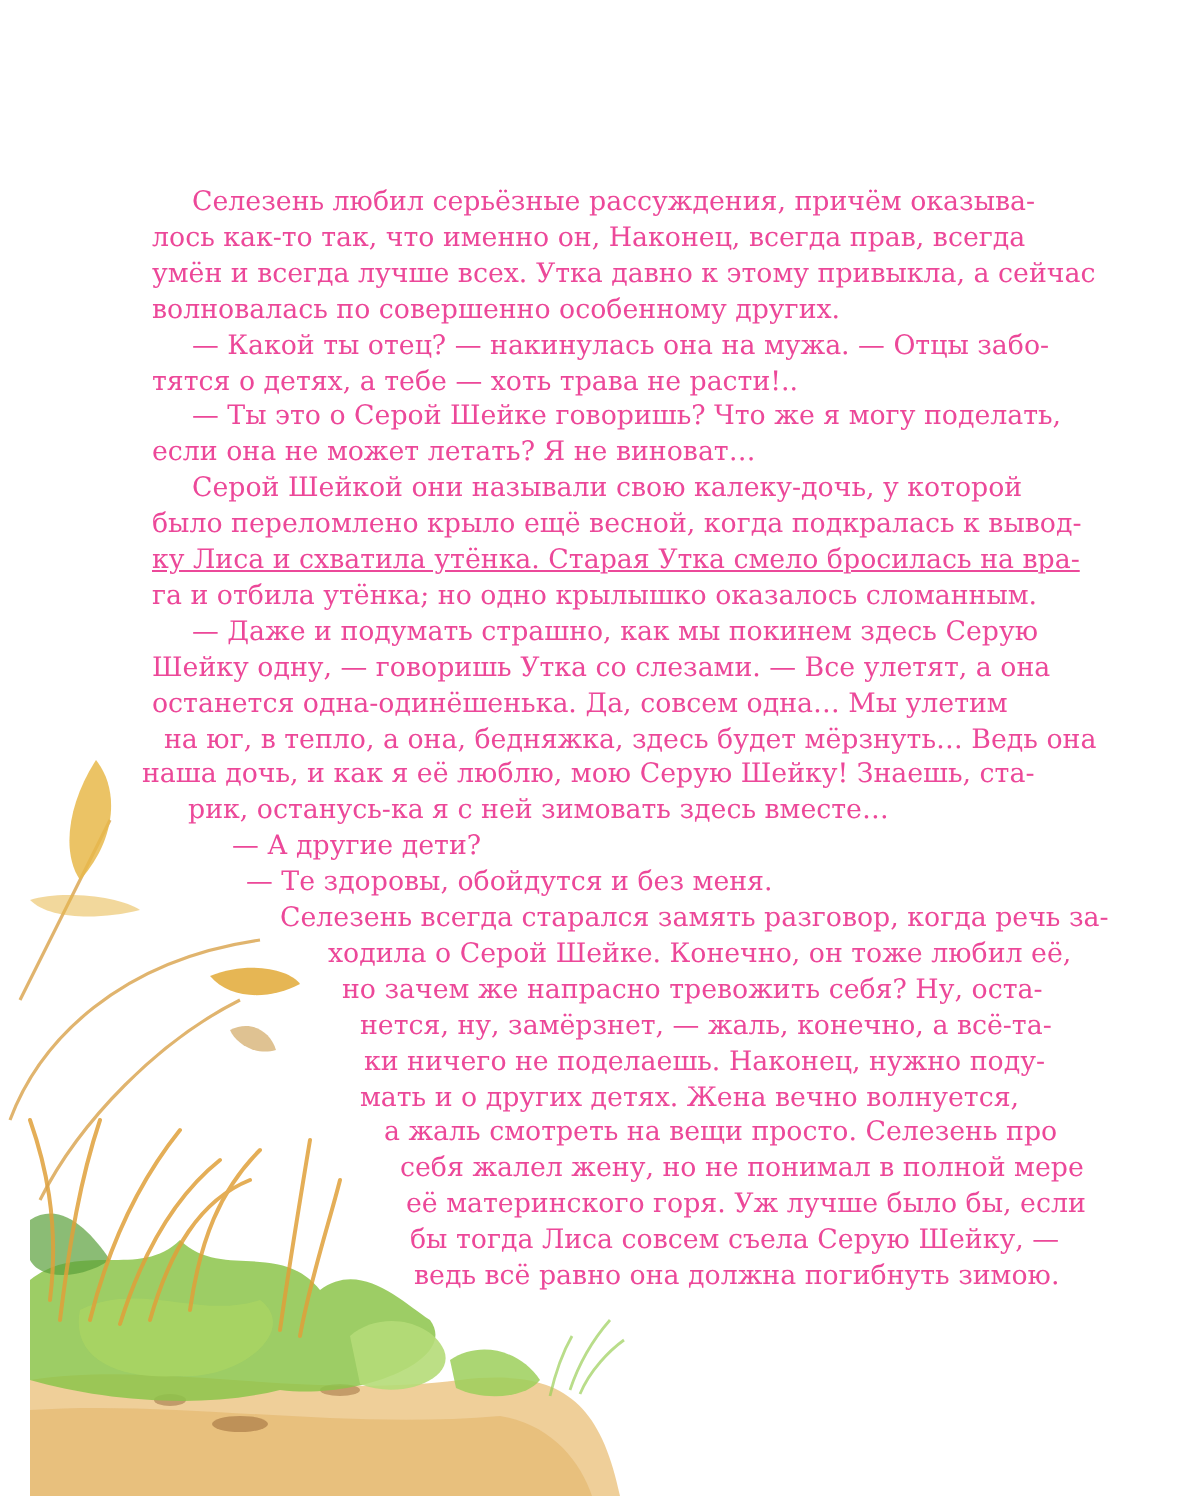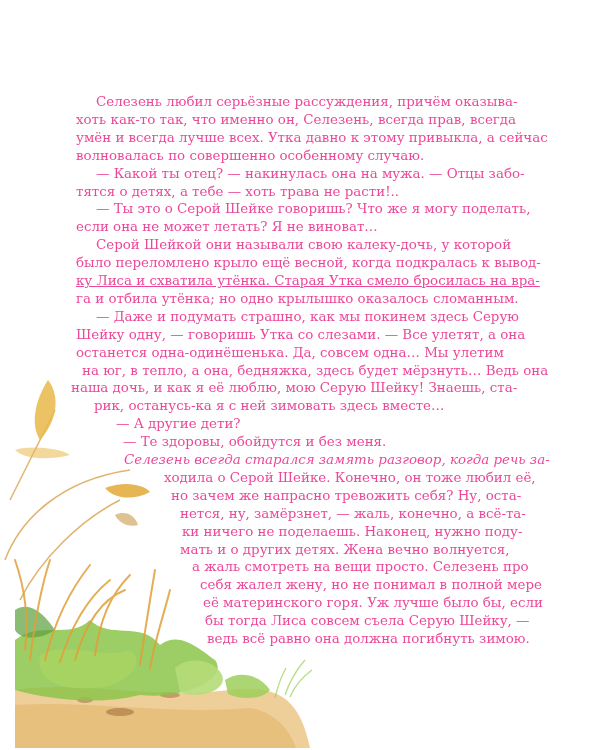--- a/index.html
+++ b/index.html
@@ -64,40 +64,40 @@
     <g stroke="#9ccf5a" stroke-width="1.4" fill="none" opacity="0.7">
       <path d="M285 695 C 290 680, 298 668, 305 660"></path>
       <path d="M290 697 C 295 685, 305 675, 312 670"></path>
       <path d="M275 698 C 278 685, 282 675, 286 668"></path>
     </g>
   </svg>
 
 
   <div id="text-body">
       <div class="text-line justify" style="left: 96px; top: 93px; width: 397px;">Селезень любил серьёзные рассуждения, причём оказыва-</div>
-      <div class="text-line justify" style="left: 76px; top: 110.9px; width: 417px;">хоть как-то так, что именно он, Селезень, всегда прав, всегда</div>
+      <div class="text-line justify" style="left: 76px; top: 110.9px; width: 417px;">лось как-то так, что именно он, Наконец, всегда прав, всегда</div>
       <div class="text-line justify" style="left: 76px; top: 128.8px; width: 417px;">умён и всегда лучше всех. Утка давно к этому привыкла, а сейчас</div>
-      <div class="text-line" style="left: 76px; top: 146.7px;">волновалась по совершенно особенному случаю.</div>
+      <div class="text-line" style="left: 76px; top: 146.7px;">волновалась по совершенно особенному других.</div>
       <div class="text-line justify" style="left: 96px; top: 164.6px; width: 397px;">— Какой ты отец? — накинулась она на мужа. — Отцы забо-</div>
       <div class="text-line" style="left: 76px; top: 182.5px;">тятся о детях, а тебе — хоть трава не расти!..</div>
       <div class="text-line justify" style="left: 96px; top: 200.4px; width: 397px;">— Ты это о Серой Шейке говоришь? Что же я могу поделать,</div>
       <div class="text-line" style="left: 76px; top: 218.3px;">если она не может летать? Я не виноват…</div>
       <div class="text-line justify" style="left: 96px; top: 236.2px; width: 397px;">Серой Шейкой они называли свою калеку-дочь, у которой</div>
       <div class="text-line justify" style="left: 76px; top: 254.1px; width: 417px;">было переломлено крыло ещё весной, когда подкралась к вывод-</div>
       <div class="text-line justify" style="left: 76px; top: 272px; width: 417px; text-decoration: underline;">ку Лиса и схватила утёнка. Старая Утка смело бросилась на вра-</div>
       <div class="text-line" style="left: 76px; top: 289.9px;">га и отбила утёнка; но одно крылышко оказалось сломанным.</div>
       <div class="text-line justify" style="left: 96px; top: 307.8px; width: 397px;">— Даже и подумать страшно, как мы покинем здесь Серую</div>
       <div class="text-line justify" style="left: 76px; top: 325.7px; width: 417px;">Шейку одну, — говоришь Утка со слезами. — Все улетят, а она</div>
       <div class="text-line justify" style="left: 76px; top: 343.6px; width: 417px;">останется одна-одинёшенька. Да, совсем одна… Мы улетим</div>
       <div class="text-line justify" style="left: 82px; top: 361.5px; width: 411px;">на юг, в тепло, а она, бедняжка, здесь будет мёрзнуть… Ведь она</div>
       <div class="text-line justify" style="left: 71px; top: 379.4px; width: 405px;">наша дочь, и как я её люблю, мою Серую Шейку! Знаешь, ста-</div>
       <div class="text-line" style="left: 94px; top: 397.3px;">рик, останусь-ка я с ней зимовать здесь вместе…</div>
       <div class="text-line" style="left: 116px; top: 415.2px;">— А другие дети?</div>
       <div class="text-line" style="left: 123px; top: 433.1px;">— Те здоровы, обойдутся и без меня.</div>
-      <div class="text-line justify" style="left: 124px; top: 451px; width: 358px; font-style: italic;">Селезень всегда старался замять разговор, когда речь за-</div>
+      <div class="text-line justify" style="left: 140px; top: 451px; width: 358px;">Селезень всегда старался замять разговор, когда речь за-</div>
       <div class="text-line justify" style="left: 148px; top: 468.9px; width: 345px; margin-left: 16px;">ходила о Серой Шейке. Конечно, он тоже любил её,</div>
       <div class="text-line justify" style="left: 171px; top: 486.8px; width: 322px;">но зачем же напрасно тревожить себя? Ну, оста-</div>
       <div class="text-line justify" style="left: 180px; top: 504.7px; width: 313px;">нется, ну, замёрзнет, — жаль, конечно, а всё-та-</div>
       <div class="text-line justify" style="left: 182px; top: 522.6px; width: 311px;">ки ничего не поделаешь. Наконец, нужно поду-</div>
       <div class="text-line justify" style="left: 180px; top: 540.5px; width: 313px;">мать и о других детях. Жена вечно волнуется,</div>
       <div class="text-line justify" style="left: 192px; top: 558.4px; width: 301px;">а жаль смотреть на вещи просто. Селезень про</div>
       <div class="text-line justify" style="left: 200px; top: 576.3px; width: 293px;">себя жалел жену, но не понимал в полной мере</div>
       <div class="text-line justify" style="left: 203px; top: 594.2px; width: 290px;">её материнского горя. Уж лучше было бы, если</div>
       <div class="text-line justify" style="left: 205px; top: 612.1px; width: 288px;">бы тогда Лиса совсем съела Серую Шейку, —</div>
       <div class="text-line" style="left: 207px; top: 630px;">ведь всё равно она должна погибнуть зимою.</div>

